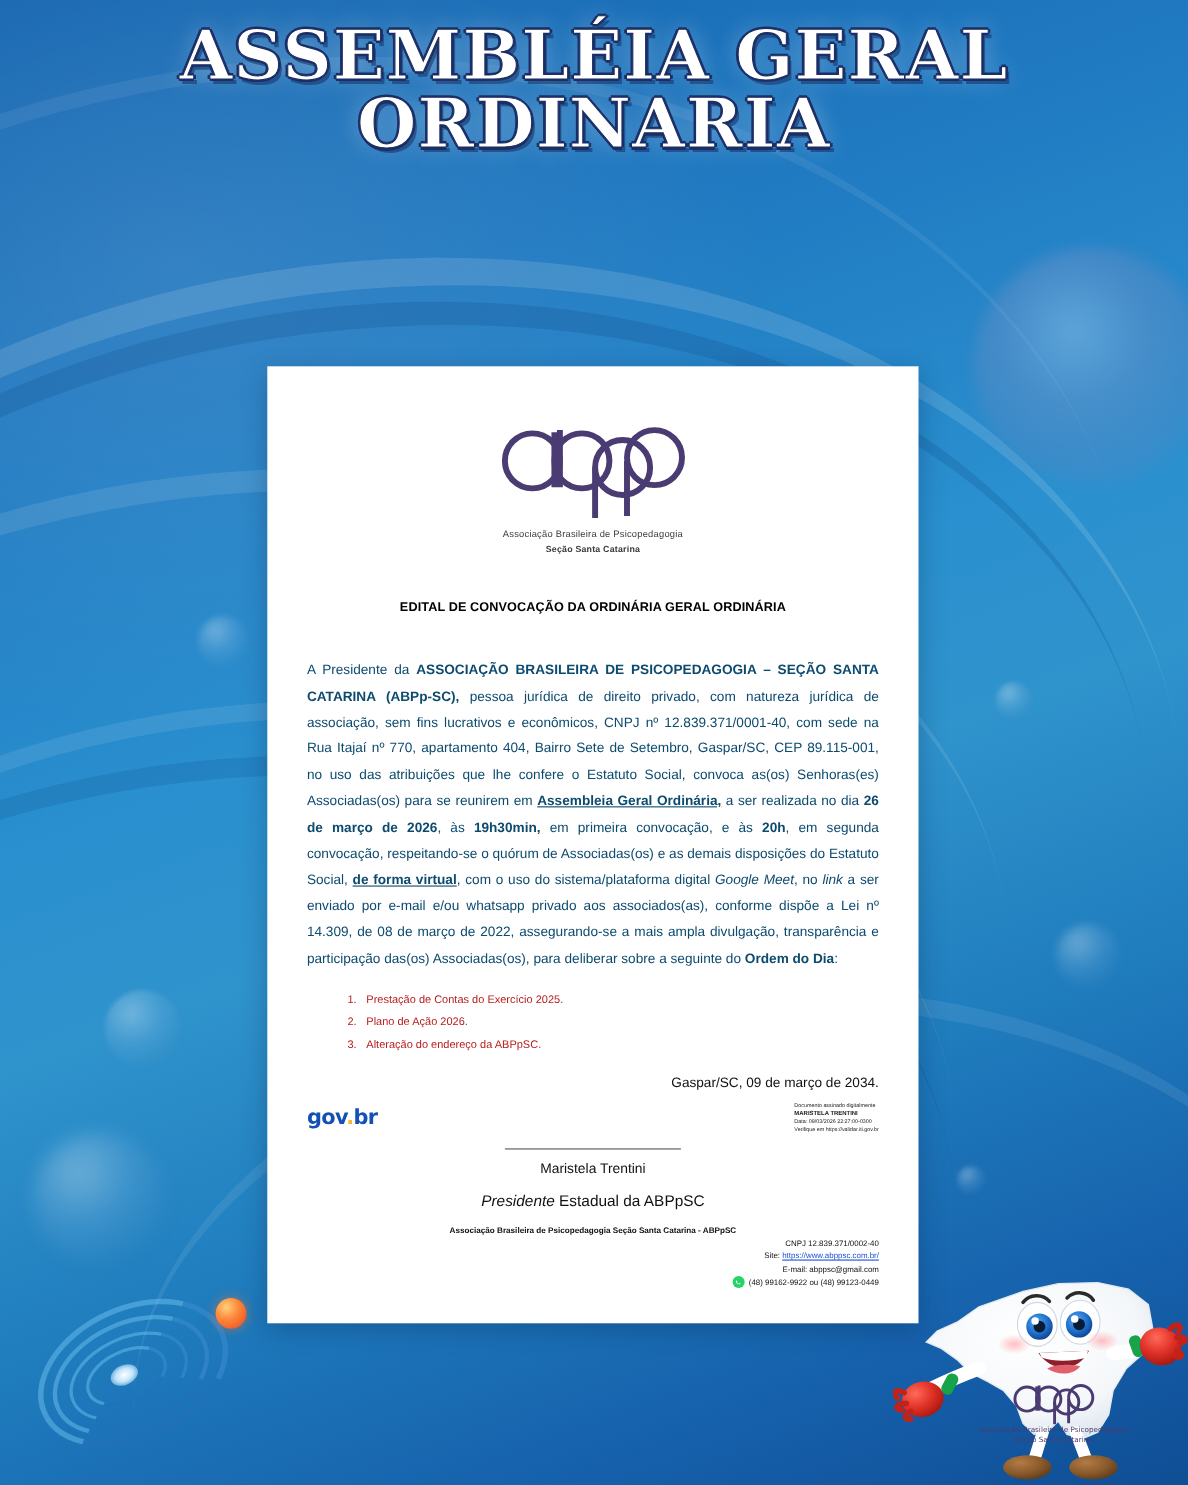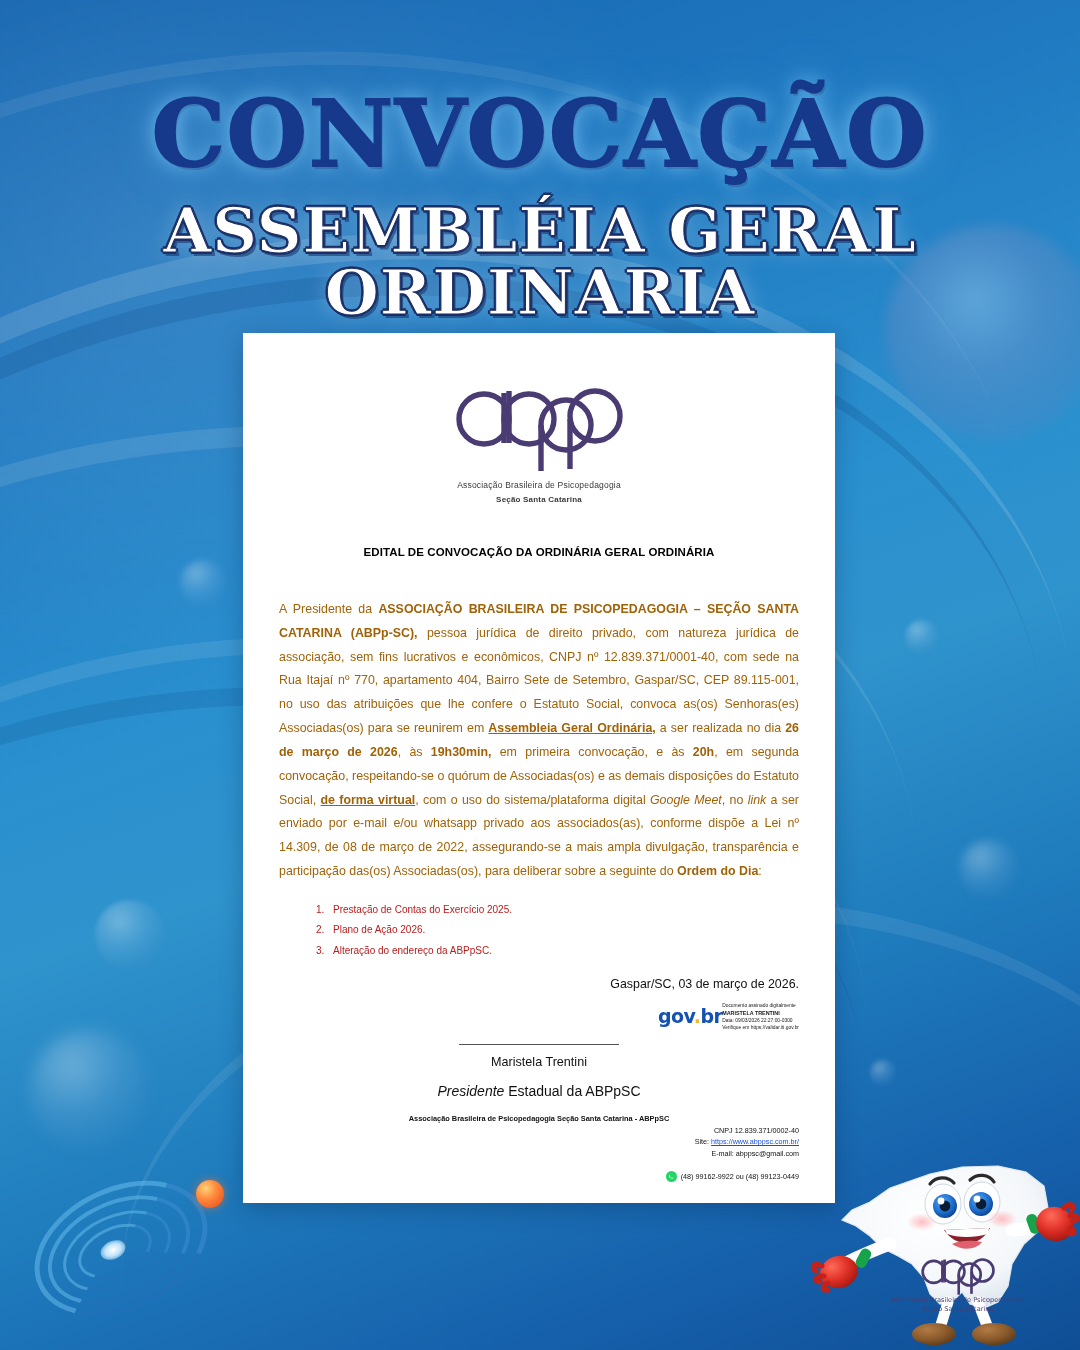--- a/index.html
+++ b/index.html
@@ -115,53 +115,53 @@
     font-weight:700;
     color:#000;
     margin-top:42px;
     letter-spacing:0.1px;
   }
 
   .body-text {
     margin-top:40px;
     font-size:12.4px;
     line-height:1.92;
-    color:#a16207;
+    color:#0c4a6e;
     text-align:justify;
     text-justify:inter-word;
   }
   .body-text b { font-weight:700; }
   .body-text u { text-decoration:underline; font-weight:700; }
   .body-text i { font-style:italic; }
 
   .agenda { margin-top:16px; padding-left:48px; font-size:10px; line-height:2.05; color:#b91c1c; }
   .agenda li { padding-left:6px; }
 
   .place-date { text-align:right; font-size:12.4px; color:#111; margin-top:16px; }
 
   
-  .stamp { display:flex; align-items:flex-start; justify-content:flex-end; gap:0; margin-top:10px; }
+  .stamp { display:flex; align-items:flex-start; justify-content:space-between; gap:19px; margin-top:10px; }
   .govbr {
     font-family:"DejaVu Sans", sans-serif;
     font-weight:800; font-size:19px; line-height:1;
     color:#1351b4; letter-spacing:-0.6px; margin-top:6px;
   }
   .govbr .dot { color:#f7b731; }
   .stamp-text { font-size:4.9px; line-height:1.42; color:#1a1a1a; padding-top:2px; }
   .stamp-text .name { font-weight:700; font-size:5.4px; }
 
   .sig-line { width:160px; height:1px; background:#555; margin:12px auto 0 auto; }
   .sig-name { text-align:center; font-size:12.6px; color:#111; margin-top:10px; }
   .sig-role { text-align:center; font-size:14px; color:#111; margin-top:14px; }
   .sig-role i { font-style:italic; }
 
   .footer { margin-top:14px; font-size:7.2px; color:#111; text-align:right; line-height:1.62; }
   .footer .f-org { font-weight:700; font-size:7.4px; text-align:center; }
   .footer a { color:#1a4fd6; text-decoration:underline; }
-  .footer .wa-row { display:flex; align-items:center; justify-content:flex-end; gap:4px; margin-top:11px; }
+  .footer .wa-row { display:flex; align-items:center; justify-content:flex-end; gap:4px; margin-top:0; }
   .wa-icon { width:11px; height:11px; border-radius:50%; background:#25d366; display:inline-flex; align-items:center; justify-content:center; flex:none; }
   .wa-icon svg { width:8px; height:8px; }
 
   
   .mascot { position:absolute; left:812px; top:1152px; width:268px; height:198px; }
 </style>
 </head>
 <body>
 
 <div class="bg-layer">
@@ -185,21 +185,20 @@
     <div class="ring r1"></div>
     <div class="ring r2"></div>
     <div class="ring r3"></div>
     <div class="ring r4"></div>
     <div class="core"></div>
     <div class="orange-dot"></div>
   </div>
 </div>
 
 <div class="headline">
-  <div class="title-main">CONVOCAÇÃO</div>
   <div class="title-sub">ASSEMBLÉIA GERAL ORDINARIA</div>
 </div>
 
 <div class="doc">
 
   <div class="logo-block">
     <svg class="logo-mark" width="172" height="92" viewBox="0 0 172 92">
       <g fill="none" stroke="#4a3c72" stroke-width="5.4">
         <circle cx="31" cy="36" r="25"></circle>
         <circle cx="76" cy="36" r="25"></circle>
@@ -220,21 +219,21 @@
   <div class="body-text">
     <span>A Presidente da </span><b>ASSOCIAÇÃO BRASILEIRA DE PSICOPEDAGOGIA – SEÇÃO SANTA CATARINA (ABPp-SC),</b><span> pessoa jurídica de direito privado, com natureza jurídica de associação, sem fins lucrativos e econômicos, CNPJ nº 12.839.371/0001-40, com sede na Rua Itajaí nº 770, apartamento 404, Bairro Sete de Setembro, Gaspar/SC, CEP 89.115-001, no uso das atribuições que lhe confere o Estatuto Social, convoca as(os) Senhoras(es) Associadas(os) para se reunirem em </span><u>Assembleia Geral Ordinária,</u><span> a ser realizada no dia </span><b>26 de março de 2026</b><span>, às </span><b>19h30min,</b><span> em primeira convocação, e às </span><b>20h</b><span>, em segunda convocação, respeitando-se o quórum de Associadas(os) e as demais disposições do Estatuto Social, </span><u>de forma virtual</u><span>, com o uso do sistema/plataforma digital </span><i>Google Meet</i><span>, no </span><i>link</i><span> a ser enviado por e-mail e/ou whatsapp privado aos associados(as), conforme dispõe a Lei nº 14.309, de 08 de março de 2022, assegurando-se a mais ampla divulgação, transparência e participação das(os) Associadas(os), para deliberar sobre a seguinte do </span><b>Ordem do Dia</b><span>:</span>
   </div>
 
   <ol class="agenda">
     <li>Prestação de Contas do Exercício 2025.</li>
     <li>Plano de Ação 2026.</li>
     <li>Alteração do endereço da ABPpSC.</li>
   </ol>
 
-  <div class="place-date">Gaspar/SC, 03 de março de 2026.</div>
+  <div class="place-date">Gaspar/SC, 09 de março de 2034.</div>
 
   <div class="stamp">
     <div class="govbr"><span>gov</span><span class="dot">.</span><span>br</span></div>
     <div class="stamp-text">
       <div>Documento assinado digitalmente</div>
       <div class="name">MARISTELA TRENTINI</div>
       <div>Data: 09/03/2026 22:27:00-0300</div>
       <div>Verifique em https://validar.iti.gov.br</div>
     </div>
   </div>

